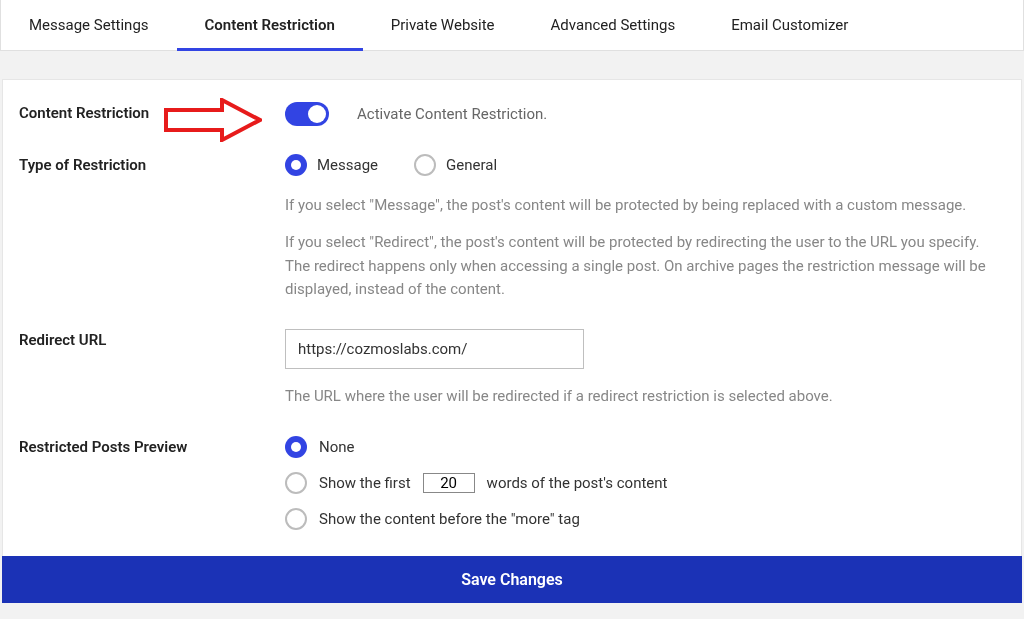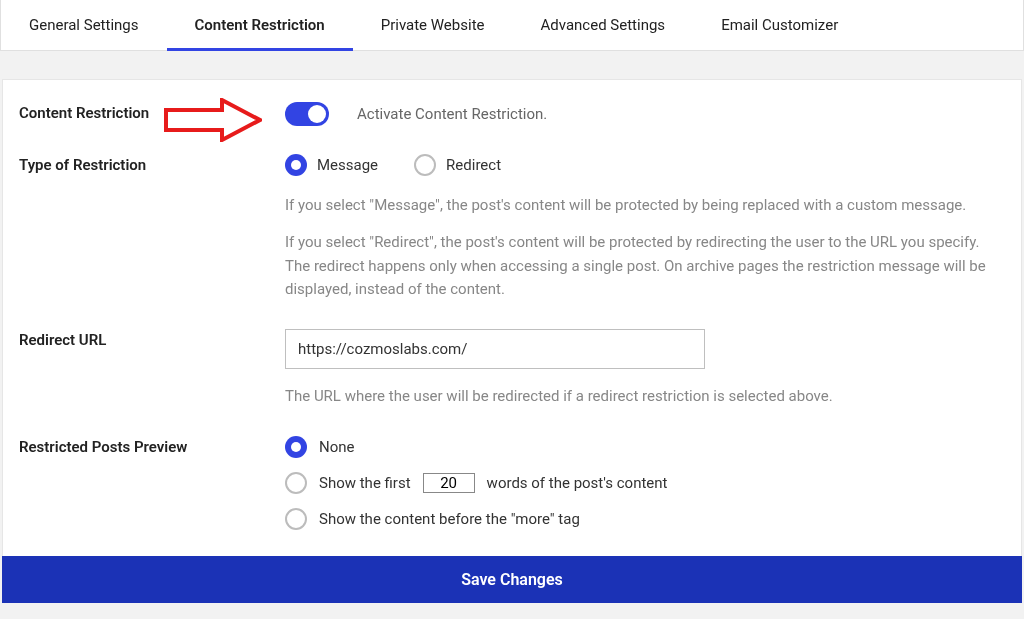--- a/index.html
+++ b/index.html
@@ -104,21 +104,21 @@
       color: #878787;
       font-size: 15px;
       line-height: 1.55;
       margin-top: 18px;
     }
     .helptext.para2 { margin-top: 14px; }
     .text-input {
       border: 1px solid #bfbfbf;
       padding: 10px 12px;
       font-size: 15px;
-      width: 420px;
+      width: 299px;
       font-family: inherit;
       color: #333;
     }
     .small-num {
       border: 1px solid #888;
       width: 52px;
       padding: 0 6px;
       text-align: center;
       font-size: 15px;
       font-family: inherit;
@@ -142,21 +142,21 @@
       padding: 14px 2px;
       font-size: 16px;
       font-weight: 600;
       cursor: pointer;
     }
   </style>
 </head>
 <body>
 
 <div class="tabs">
-  <div class="tab">General Settings</div>
+  <div class="tab">Message Settings</div>
   <div class="tab active">Content Restriction</div>
   <div class="tab">Private Website</div>
   <div class="tab">Advanced Settings</div>
   <div class="tab">Email Customizer</div>
 </div>
 
 <div class="panel">
 
   <div class="row">
     <div class="label-col">Content Restriction</div>
@@ -171,21 +171,21 @@
   <div class="row">
     <div class="label-col">Type of Restriction</div>
     <div class="control-col">
       <div class="radios">
         <div class="radio-opt">
           <span class="radio-circle selected"></span>
           <span>Message</span>
         </div>
         <div class="radio-opt">
           <span class="radio-circle unselected"></span>
-          <span>Redirect</span>
+          <span>General</span>
         </div>
       </div>
       <div class="helptext">If you select "Message", the post's content will be protected by being replaced with a custom message.</div>
       <div class="helptext para2">If you select "Redirect", the post's content will be protected by redirecting the user to the URL you specify. The redirect happens only when accessing a single post. On archive pages the restriction message will be displayed, instead of the content.</div>
     </div>
   </div>
 
   <div class="row">
     <div class="label-col">Redirect URL</div>
     <div class="control-col">

